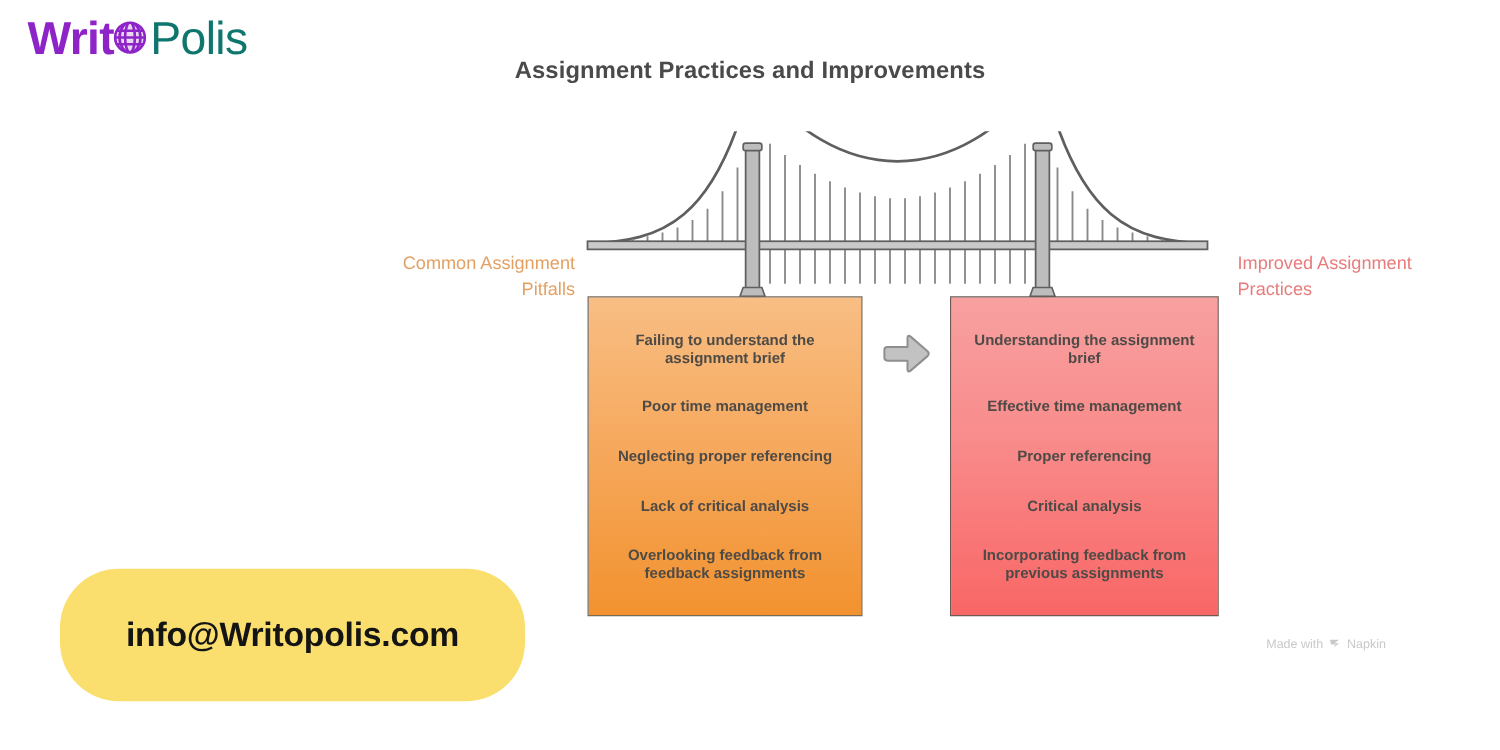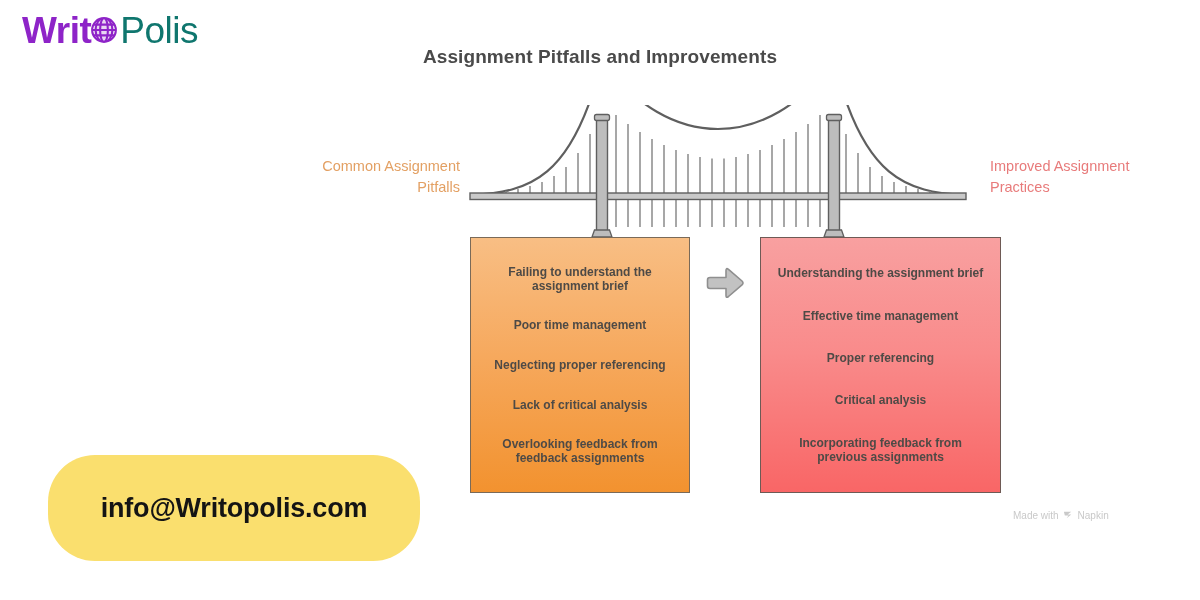--- a/index.html
+++ b/index.html
@@ -58,20 +58,21 @@
     color: #4a4a4a;
     letter-spacing: 0.1px;
   }
 
   
   .side-label {
     position: absolute;
     font-size: 14.5px;
     line-height: 21px;
     font-weight: normal;
+    margin-top: 45px;
   }
   #label-left {
     left: 300px;
     top: 156px;
     width: 160px;
     text-align: right;
     color: #E3A063;
   }
   #label-right {
     left: 990px;
@@ -104,21 +105,21 @@
   #panel-left {
     left: 470px;
     top: 237px;
     width: 220px;
     height: 256px;
     background: linear-gradient(180deg, #F8BE84 0%, #F6A85C 48%, #F2922F 100%);
   }
   #panel-right {
     left: 760px;
     top: 237px;
-    width: 241px;
+    width: 215px;
     height: 256px;
     background: linear-gradient(180deg, #F8A0A0 0%, #F98B8B 45%, #F96666 100%);
     border-color: #6e5a55;
   }
   .panel-item {
     font-size: 12px;
     font-weight: bold;
     color: #4e4a46;
     text-align: center;
     line-height: 14px;
@@ -190,21 +191,21 @@
       <ellipse cx="50" cy="50" rx="28" ry="40"></ellipse>
       <line x1="10" y1="32" x2="90" y2="32"></line>
       <line x1="6" y1="50" x2="94" y2="50"></line>
       <line x1="10" y1="68" x2="90" y2="68"></line>
     </g>
     <circle cx="50" cy="50" r="40" fill="none" stroke="#8E24C8" stroke-width="6"></circle>
   </svg>
   <span class="logo-polis">Polis</span>
 </div>
 
-<div id="diagram-title">Assignment Pitfalls and Improvements</div>
+<div id="diagram-title">Assignment Practices and Improvements</div>
 
 <div class="side-label" id="label-left">Common Assignment Pitfalls</div>
 <div class="side-label" id="label-right">Improved Assignment Practices</div>
 
 <svg id="bridge" viewBox="0 0 500 140">
   <g stroke="#6e6e6e" stroke-width="1.6" fill="none">
 
     <path d="M4,155 C 60,152 105,140 134,20" stroke="#5f5f5f" stroke-width="2.2" transform="translate(0,-65)"></path>
     <path d="M134,20 C 200,112 300,112 366,20" stroke="#5f5f5f" stroke-width="2.2" transform="translate(0,-65)"></path>
     <path d="M366,20 C 395,140 440,152 496,155" stroke="#5f5f5f" stroke-width="2.2" transform="translate(0,-65)"></path>

